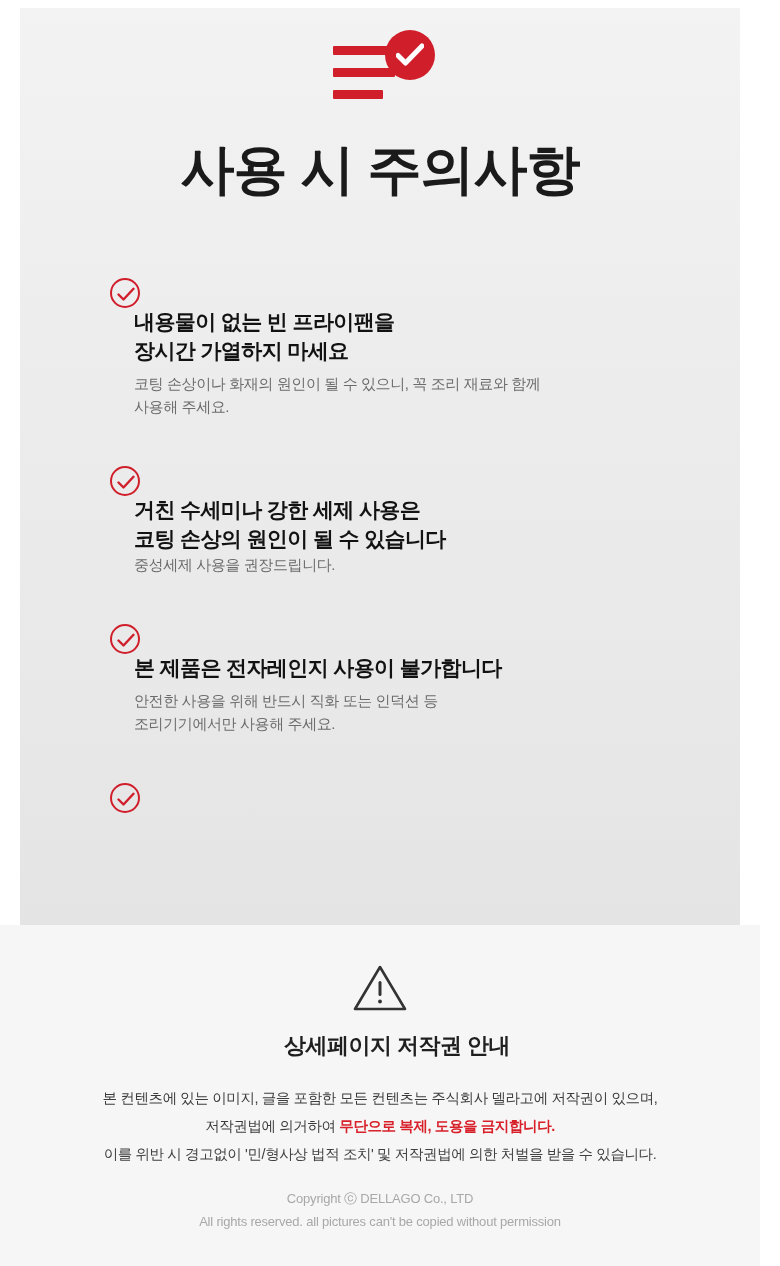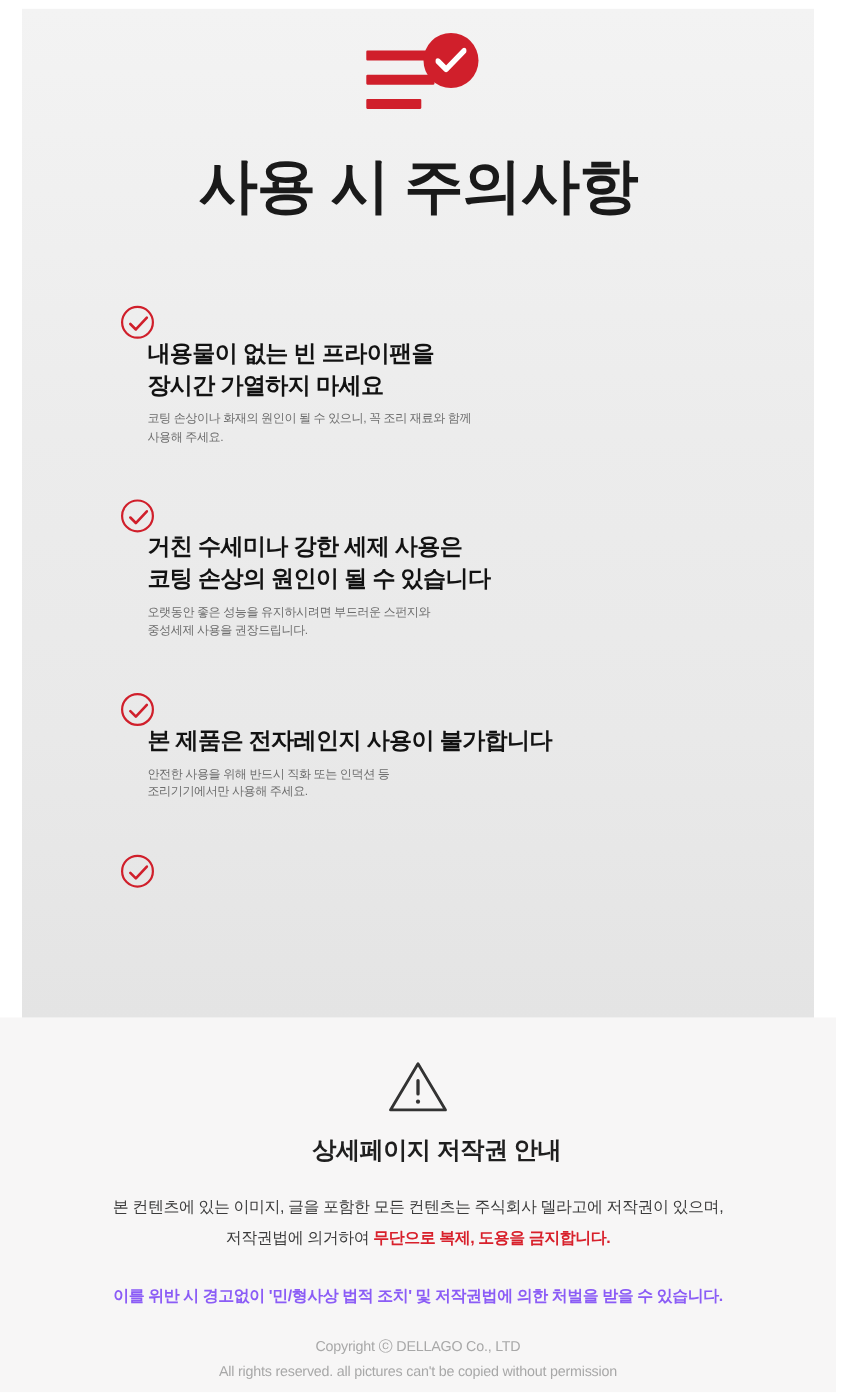--- a/index.html
+++ b/index.html
@@ -101,21 +101,21 @@
   }
   .notice-head {
     font-size: 21px;
     font-weight: 700;
     color: #121212;
     line-height: 1.38;
     letter-spacing: -0.6px;
   }
   .notice-sub {
     margin-top: 7px;
-    font-size: 11px;
+    font-size: 15px;
     color: #6c6c6c;
     line-height: 1.5;
     letter-spacing: -0.4px;
   }
 
   
   .copyright {
     background: #f7f6f6;
     height: 341px;
     margin-top: 0;
@@ -132,21 +132,21 @@
     margin-bottom: 24px;
     padding-left: 34px;
   }
   .copy-line {
     font-size: 14.5px;
     color: #3b3b3b;
     line-height: 1.92;
     letter-spacing: -0.4px;
   }
   .copy-line .red { color: #d8202b; font-weight: 700; }
-  .copy-line.bold-red { color: #8b5cf6; font-weight: 700; margin-top: 25px; }
+  .copy-line.bold-red { color: #404040; font-weight: 400; }
 
   .copy-foot {
     margin-top: 20px;
     font-size: 13px;
     color: #a8a8a8;
     line-height: 1.72;
     letter-spacing: -0.2px;
   }
 </style>
 </head>
@@ -189,21 +189,20 @@
 
       <div class="notice-item">
         <span class="check-icon">
           <svg width="18" height="15" viewBox="0 0 18 15" fill="none" aria-hidden="true">
             <path d="M1.5 7.5 L6.5 12.5 L16.5 1.8" stroke="#d01f2b" stroke-width="2.4" stroke-linecap="round" stroke-linejoin="round"></path>
           </svg>
         </span>
         <div class="notice-body">
           <div class="notice-head">거친 수세미나 강한 세제 사용은</div>
           <div class="notice-head">코팅 손상의 원인이 될 수 있습니다</div>
-          <div class="notice-sub">오랫동안 좋은 성능을 유지하시려면 부드러운 스펀지와</div>
           <div class="notice-sub" style="margin-top:0">중성세제 사용을 권장드립니다.</div>
         </div>
       </div>
 
       <div class="notice-item">
         <span class="check-icon">
           <svg width="18" height="15" viewBox="0 0 18 15" fill="none" aria-hidden="true">
             <path d="M1.5 7.5 L6.5 12.5 L16.5 1.8" stroke="#d01f2b" stroke-width="2.4" stroke-linecap="round" stroke-linejoin="round"></path>
           </svg>
         </span>

